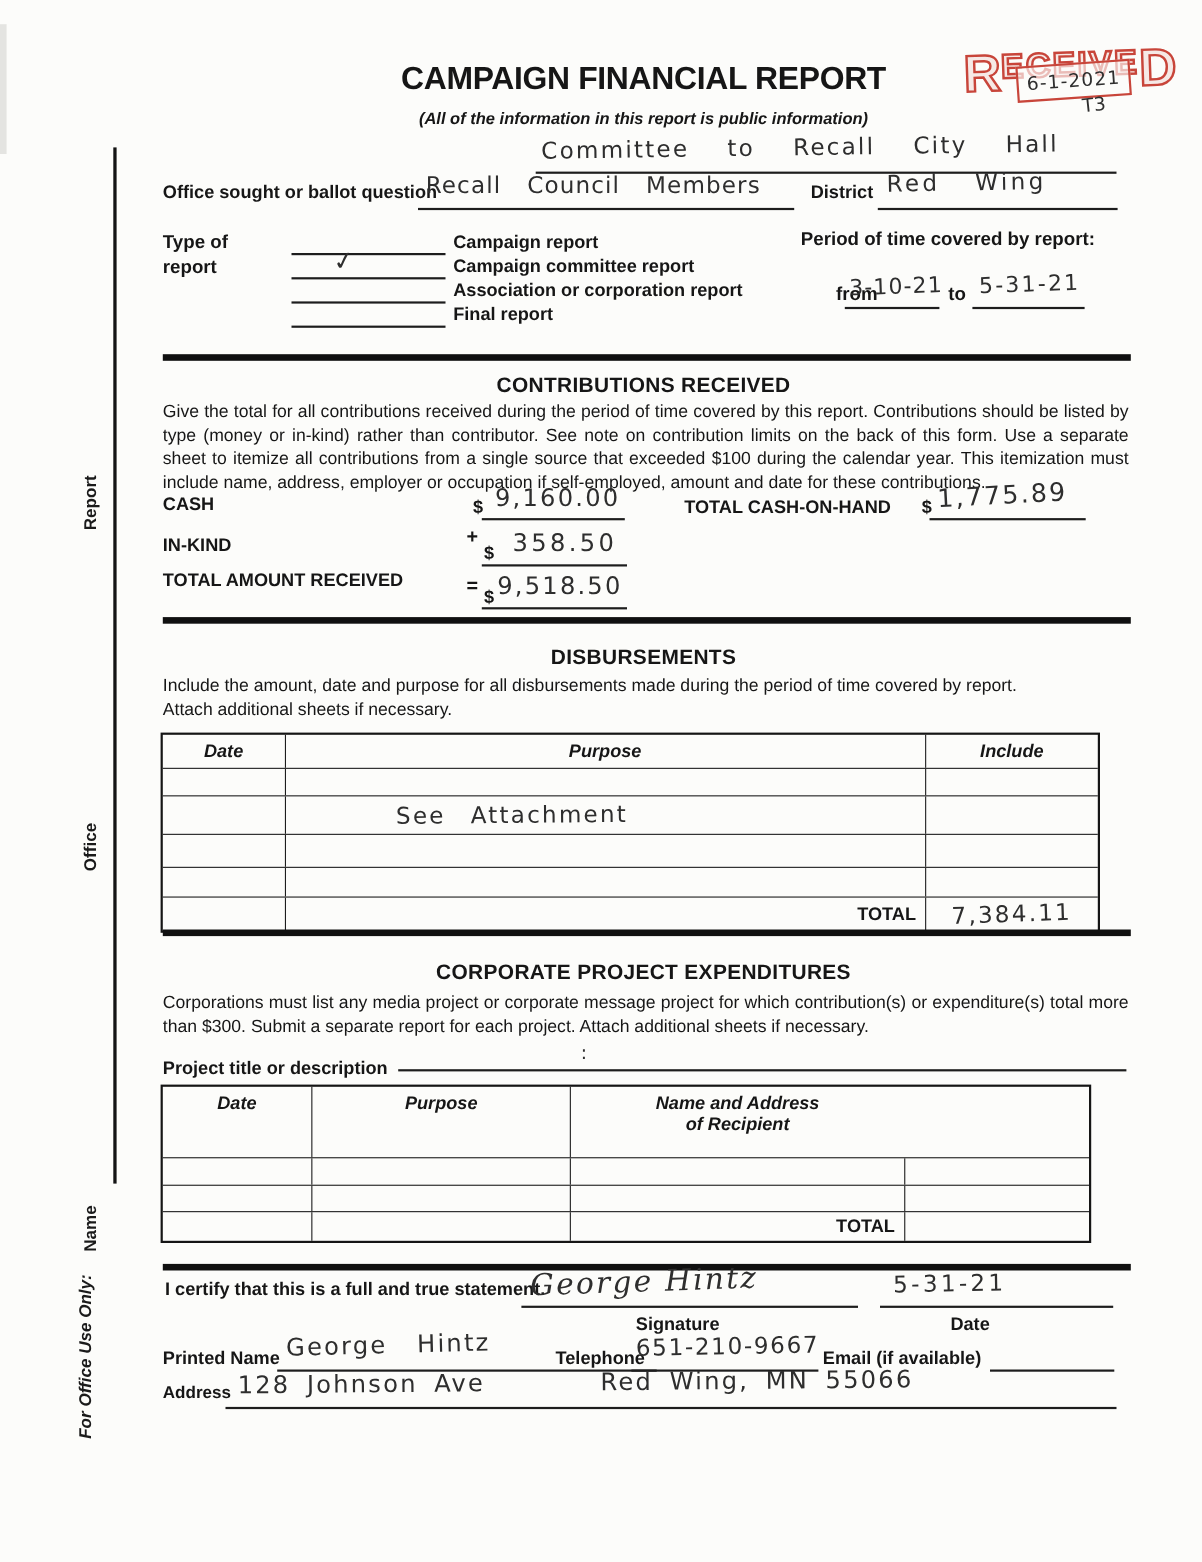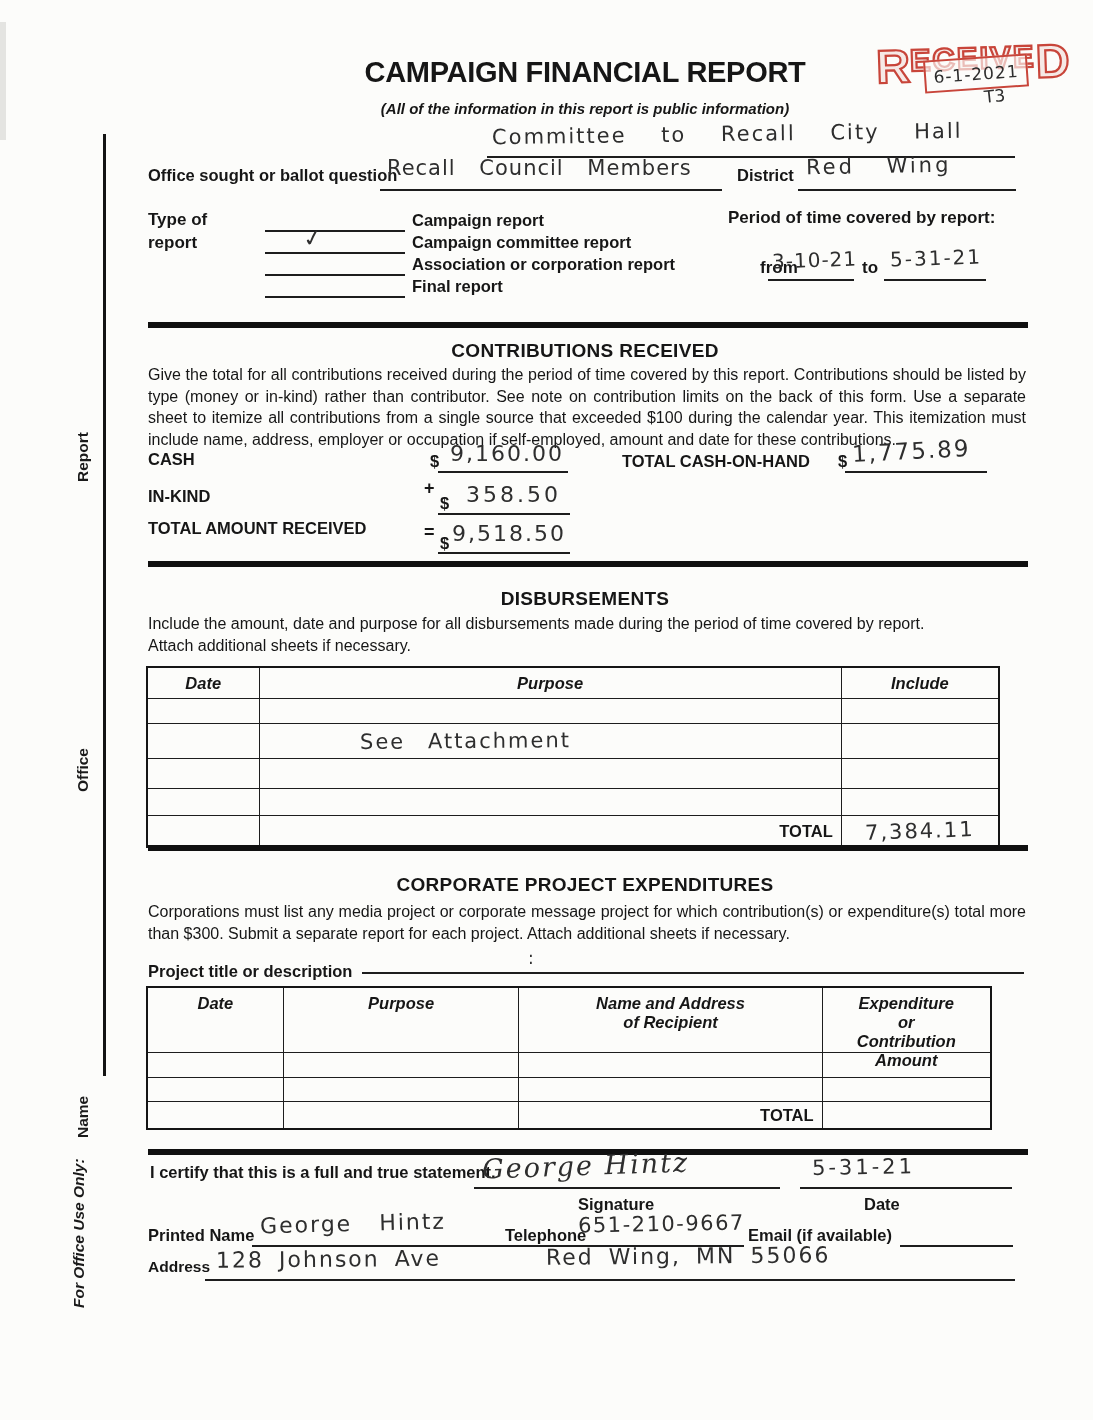--- a/index.html
+++ b/index.html
@@ -172,23 +172,20 @@
     <div class="frow" style="height:64px;">
       <div class="fcell thead" style="width:16%;align-items:flex-start;padding-top:6px;">
         <span>Date</span>
       </div>
       <div class="fcell thead" style="width:28%;align-items:flex-start;padding-top:6px;">
         <span>Purpose</span>
       </div>
       <div class="fcell thead" style="width:36%;align-items:flex-start;padding-top:6px;">
         <span style="display:inline-block;width:160px;">Name and Address of Recipient</span>
       </div>
-      <div class="fcell thead" style="width:20%;align-items:flex-start;padding-top:6px;">
-        <span style="display:inline-block;width:112px;">Expenditure or Contribution Amount</span>
-      </div>
     </div>
     <div class="frow" style="height:24px;">
       <div class="fcell" style="width:16%;"></div>
         <div class="fcell" style="width:28%;"></div>
       <div class="fcell" style="width:36%;"></div>
         <div class="fcell" style="width:20%;"></div>
     </div>
     <div class="frow" style="height:23px;">
       <div class="fcell" style="width:16%;"></div>
         <div class="fcell" style="width:28%;"></div>

